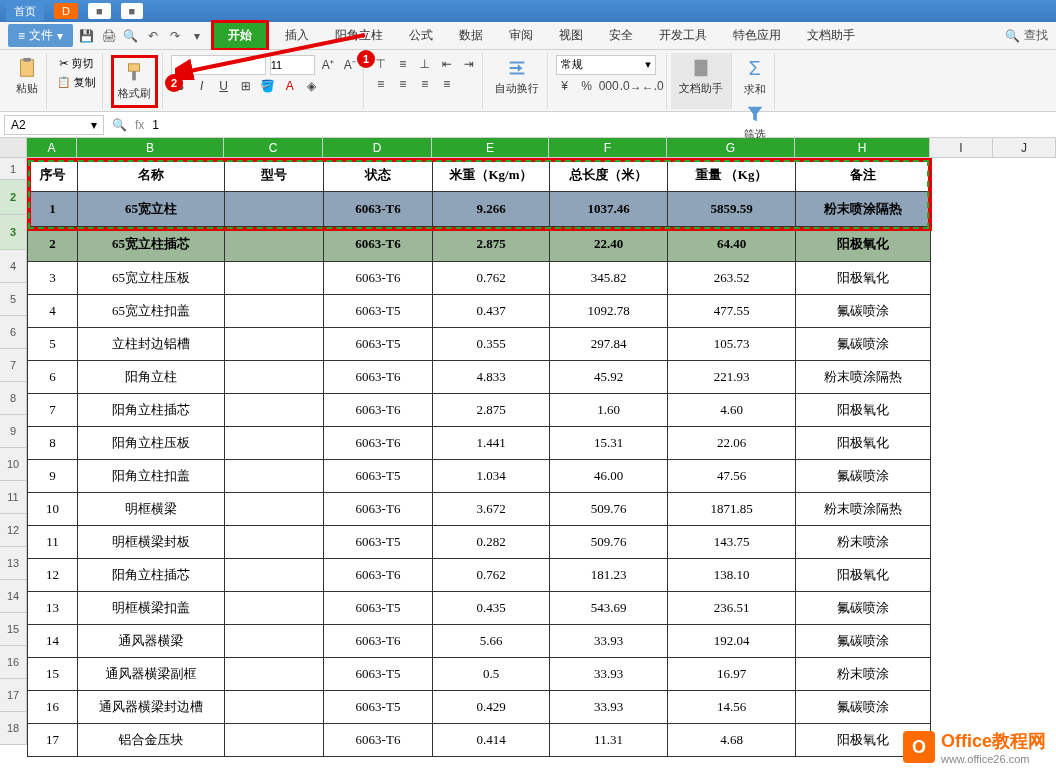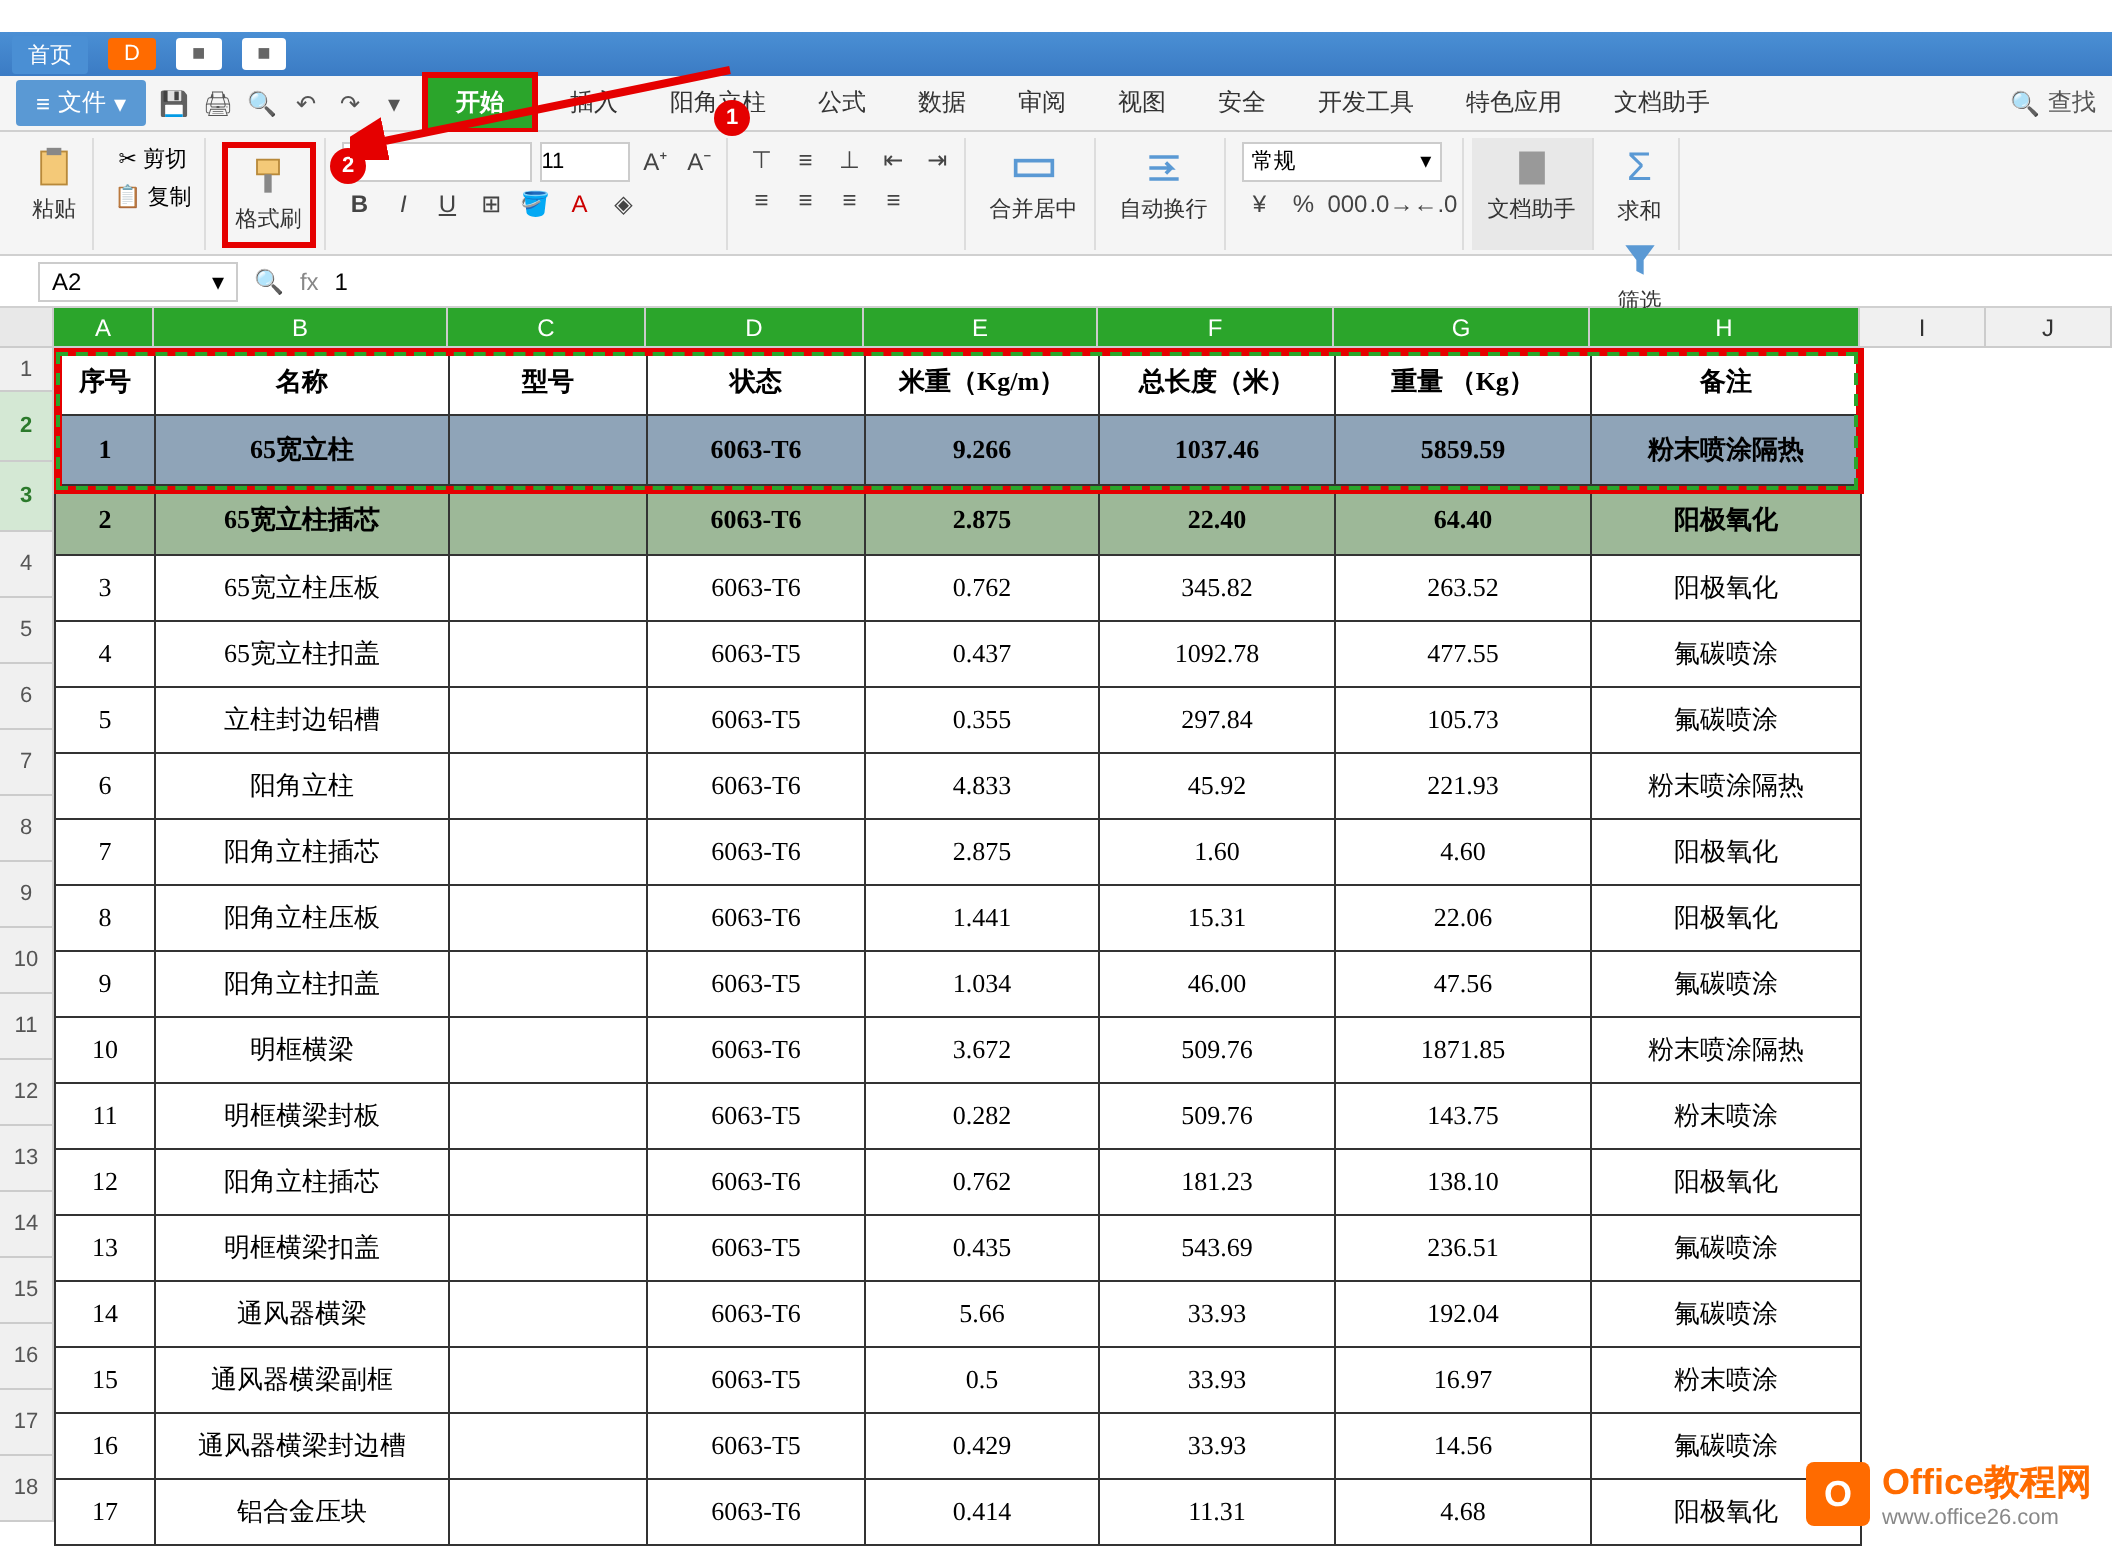--- a/index.html
+++ b/index.html
@@ -1,19 +1,19 @@
 <!DOCTYPE html>
 <html><head>
   <meta charset="utf-8">
   <style>
     * { margin: 0; padding: 0; box-sizing: border-box; }
     body { font-family: "Microsoft YaHei", SimSun, Arial, sans-serif; font-size: 12px; background: #fff; overflow: hidden; width: 1056px; height: 773px; position: relative; }
     
     
-    .top-tabs { height: 22px; background: linear-gradient(#4a8fd4, #3b7bc4); display: flex; align-items: center; padding: 0 6px; color: #fff; gap: 10px; margin-top: 16px; }
+    .top-tabs { height: 22px; background: linear-gradient(#4a8fd4, #3b7bc4); display: flex; align-items: center; padding: 0 6px; color: #fff; gap: 10px; }
     .top-tab { background: #fff; color: #666; padding: 2px 8px; border-radius: 2px; font-size: 11px; display: flex; align-items: center; gap: 4px; }
     .top-tab-orange { background: #ff6b00; color: #fff; }
     .top-tab-blue { background: #4a8fd4; color: #fff; }
     
     
     .menu-bar { height: 28px; background: #f5f5f5; border-bottom: 1px solid #d0d0d0; display: flex; align-items: center; padding: 0 8px; gap: 6px; }
     .file-btn { background: #5a99d4; color: #fff; padding: 3px 10px; border-radius: 2px; display: flex; align-items: center; gap: 4px; }
     .menu-item { padding: 3px 10px; color: #333; cursor: pointer; }
     .start-tab { background: #2ba52b; color: #fff; padding: 4px 14px; border: 3px solid #e50000; font-weight: bold; position: relative; }
     .qat-icon { width: 16px; height: 16px; color: #555; display: inline-flex; align-items: center; justify-content: center; }
@@ -33,21 +33,21 @@
     .btn-icon { width: 18px; height: 18px; display: inline-flex; align-items: center; justify-content: center; border: 1px solid transparent; color: #444; }
     .num-format { width: 100px; height: 20px; border: 1px solid #ccc; background: #fff; display: flex; align-items: center; padding: 0 4px; font-size: 11px; }
     
     
     .badge { width: 18px; height: 18px; border-radius: 50%; background: #e50000; color: #fff; display: flex; align-items: center; justify-content: center; font-size: 11px; font-weight: bold; position: absolute; }
     .badge1 { top: 50px; left: 357px; }
     .badge2 { top: 74px; left: 165px; }
     .arrow-svg { position: absolute; top: 30px; left: 175px; pointer-events: none; z-index: 10; }
     
     
-    .formula-bar { height: 26px; background: #fff; border-bottom: 1px solid #d0d0d0; display: flex; align-items: center; padding: 4px 19px; gap: 8px; }
+    .formula-bar { height: 26px; background: #fff; border-bottom: 1px solid #d0d0d0; display: flex; align-items: center; padding: 4px 4px; gap: 8px; }
     .name-box { width: 100px; height: 20px; border: 1px solid #ccc; padding: 0 6px; display: flex; align-items: center; justify-content: space-between; font-size: 12px; }
     .fx-label { color: #888; }
     .formula-input { flex: 1; border: none; outline: none; font-size: 12px; }
     
     
     .sheet-area { position: relative; }
     .col-headers { display: flex; height: 20px; background: #f0f0f0; border-bottom: 1px solid #ccc; }
     .corner { width: 27px; border-right: 1px solid #ccc; background: #e8e8e8; }
     .col-hdr { border-right: 1px solid #ccc; display: flex; align-items: center; justify-content: center; color: #333; font-size: 12px; }
     .col-hdr.sel { background: #2ba52b; color: #fff; }
@@ -164,28 +164,20 @@
       <span class="btn-icon">≡</span>
       <span class="btn-icon">⊥</span>
       <span class="btn-icon">⇤</span>
       <span class="btn-icon">⇥</span>
     </div>
     <div class="ribbon-row">
       <span class="btn-icon">≡</span>
       <span class="btn-icon">≡</span>
       <span class="btn-icon">≡</span>
       <span class="btn-icon">≡</span>
-    </div>
-  </div>
-  <div class="ribbon-group">
-    <div class="ribbon-btn-large">
-      <svg viewBox="0 0 24 24">
-          <rect x="2" y="8" width="20" height="8" fill="none" stroke="#5a99d4" stroke-width="2"></rect>
-        </svg>
-      <span class="ribbon-label">合并居中</span>
     </div>
   </div>
   <div class="ribbon-group">
     <div class="ribbon-btn-large">
       <svg viewBox="0 0 24 24">
           <path d="M4 6h16M4 12h12l-3-3m3 3l-3 3M4 18h16" stroke="#5a99d4" fill="none" stroke-width="2"></path>
         </svg>
       <span class="ribbon-label">自动换行</span>
     </div>
   </div>

